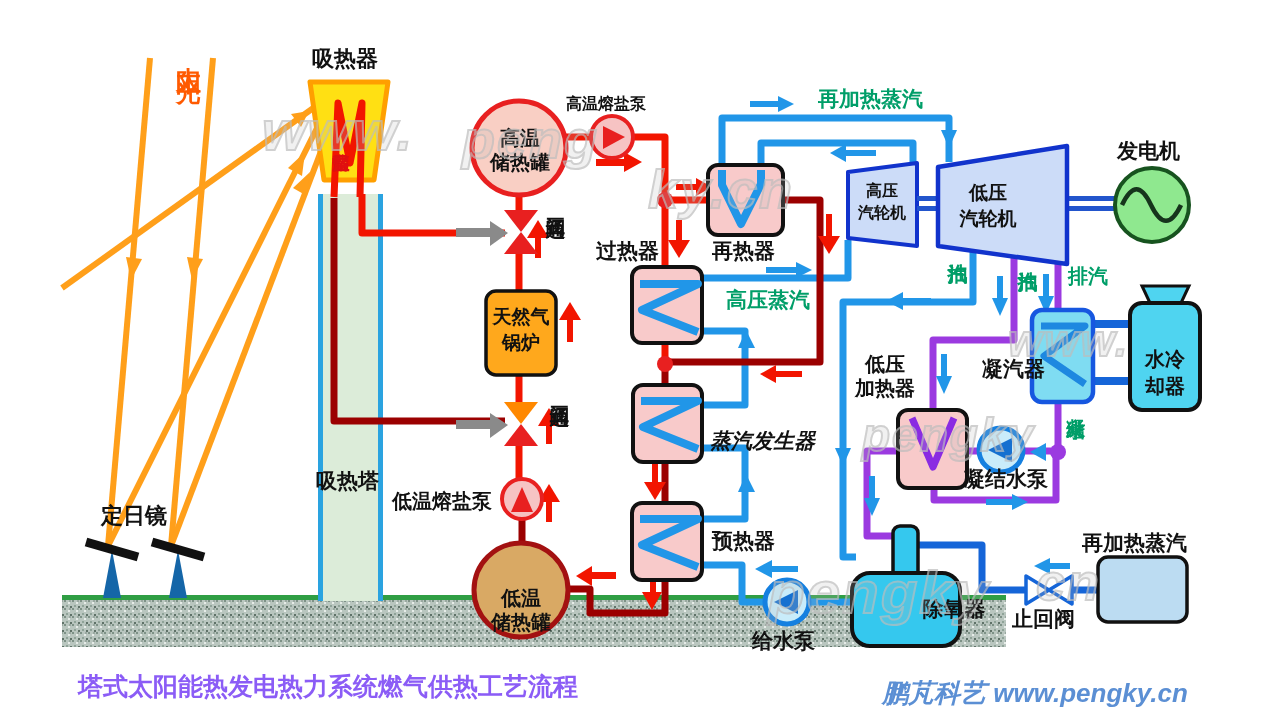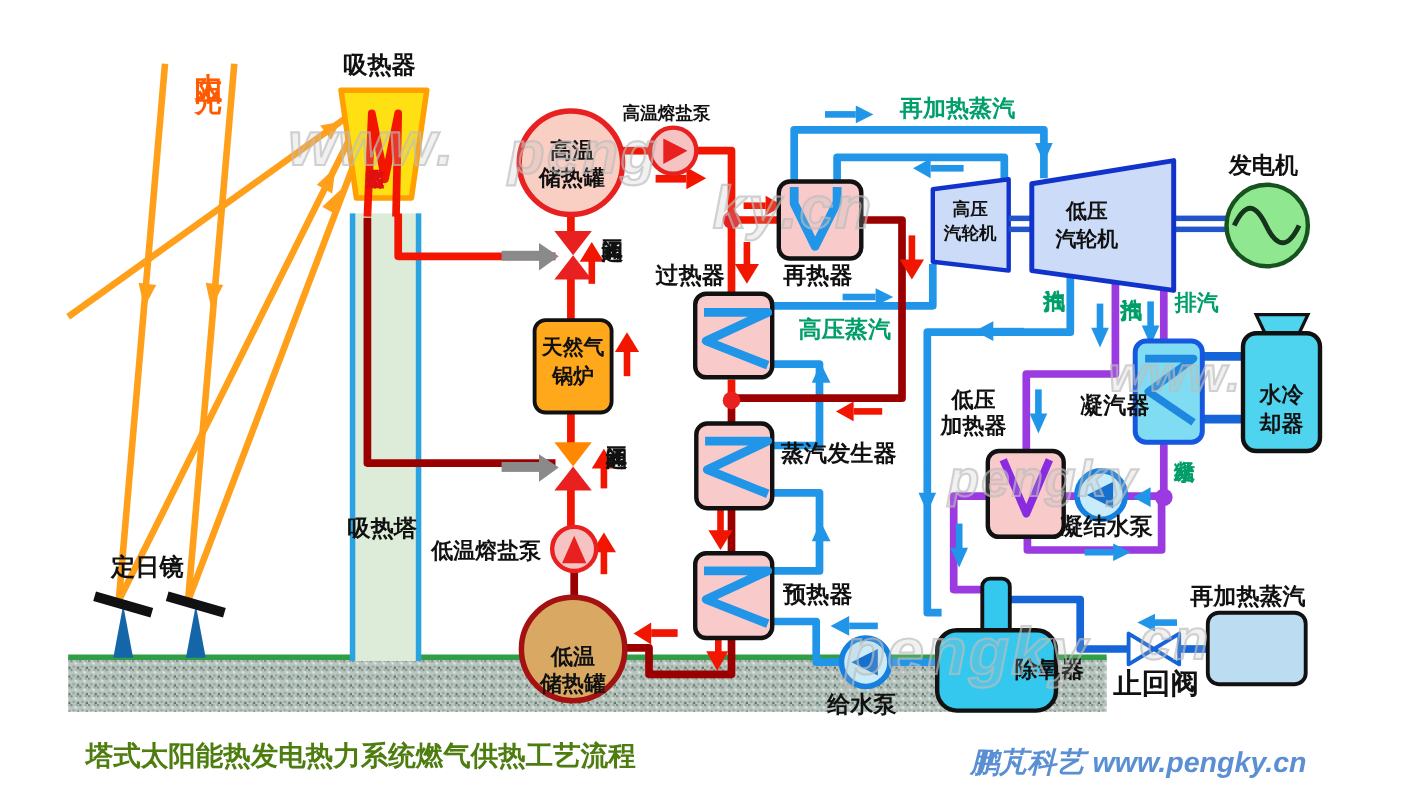--- a/index.html
+++ b/index.html
@@ -7,21 +7,21 @@
           font-family:"Liberation Sans","DejaVu Sans",sans-serif;}
   #gfx{position:absolute;left:0;top:0;}
   .lbl{position:absolute;color:#111;font-weight:bold;white-space:pre-line;line-height:1.2;}
   .vert{writing-mode:vertical-rl;text-orientation:upright;}
   .green{color:#009e68;}
   .red{color:#e01010;}
   .orange{color:#ff5a00;}
   .center{text-align:center;}
   .wm{position:absolute;font-style:italic;font-weight:bold;letter-spacing:2px;
       color:rgba(190,190,190,0.30);-webkit-text-stroke:2px #bdbdbd;opacity:.7;z-index:5;}
-  .title{position:absolute;font-weight:bold;color:#4d7c0f;}
+  .title{position:absolute;font-weight:bold;color:#8b5cf6;}
   .credit{position:absolute;font-weight:bold;font-style:italic;color:#5b8fd4;}
 </style>
 </head>
 <body>
 
 <div id="canvas">
 
 <svg id="gfx" width="1280" height="720" viewBox="0 0 1280 720">
   <defs>
     <pattern id="gnd" patternUnits="userSpaceOnUse" width="8" height="8">
@@ -305,21 +305,21 @@
 <div class="lbl vert" style="left:544px;top:202px;height:84px;font-size:20px;">三通阀</div>
 <div class="lbl center" style="left:486px;top:304px;width:70px;font-size:19px;line-height:1.35;">天然气
 锅炉</div>
 <div class="lbl vert" style="left:548px;top:390px;height:84px;font-size:20px;">三通阀</div>
 <div class="lbl" style="left:392px;top:489px;font-size:20px;">低温熔盐泵</div>
 <div class="lbl center" style="left:474px;top:566px;width:94px;font-size:20px;margin-top:20px;">低温
 储热罐</div>
 
 <div class="lbl" style="left:596px;top:238px;font-size:21px;">过热器</div>
 <div class="lbl" style="left:712px;top:238px;font-size:21px;">再热器</div>
-<div class="lbl" style="left:710px;top:400px;font-size:21px;">蒸汽发生器</div>
+<div class="lbl" style="left:710px;top:428px;font-size:21px;font-style:italic;">蒸汽发生器</div>
 <div class="lbl" style="left:712px;top:528px;font-size:21px;">预热器</div>
 
 <div class="lbl green" style="left:726px;top:287px;font-size:21px;">高压蒸汽</div>
 <div class="lbl green" style="left:818px;top:86px;font-size:21px;">再加热蒸汽</div>
 
 <div class="lbl center" style="left:846px;top:180px;width:72px;font-size:16px;line-height:1.35;">高压
 汽轮机</div>
 <div class="lbl center" style="left:940px;top:180px;width:96px;font-size:19px;line-height:1.35;">低压
 汽轮机</div>
 <div class="lbl" style="left:1117px;top:138px;font-size:21px;">发电机</div>
@@ -331,19 +331,19 @@
 <div class="lbl" style="left:958px;top:356px;font-size:21px;margin-left:24px;">凝汽器</div>
 <div class="lbl center" style="left:1134px;top:346px;width:62px;font-size:20px;line-height:1.35;">水冷
 却器</div>
 <div class="lbl center" style="left:843px;top:352px;width:84px;font-size:20px;">低压
 加热器</div>
 <div class="lbl" style="left:964px;top:466px;font-size:21px;">凝结水泵</div>
 <div class="lbl vert green" style="left:1064px;top:404px;height:90px;font-size:19px;">凝结水</div>
 
 <div class="lbl center" style="left:852px;top:596px;width:108px;font-size:21px;padding-left:48px;">除氧器</div>
 <div class="lbl" style="left:752px;top:628px;font-size:21px;">给水泵</div>
-<div class="lbl" style="left:1012px;top:606px;font-size:26px;">止回阀</div>
+<div class="lbl" style="left:1012px;top:606px;font-size:21px;">止回阀</div>
 <div class="lbl" style="left:1082px;top:530px;font-size:21px;">再加热蒸汽</div>
 
 <div class="title" style="left:78px;top:670px;font-size:25px;">塔式太阳能热发电热力系统燃气供热工艺流程</div>
 <div class="credit" style="left:882px;top:676px;font-size:26px;">鹏芃科艺 www.pengky.cn</div>
 
 </div>
 
 </body></html>

